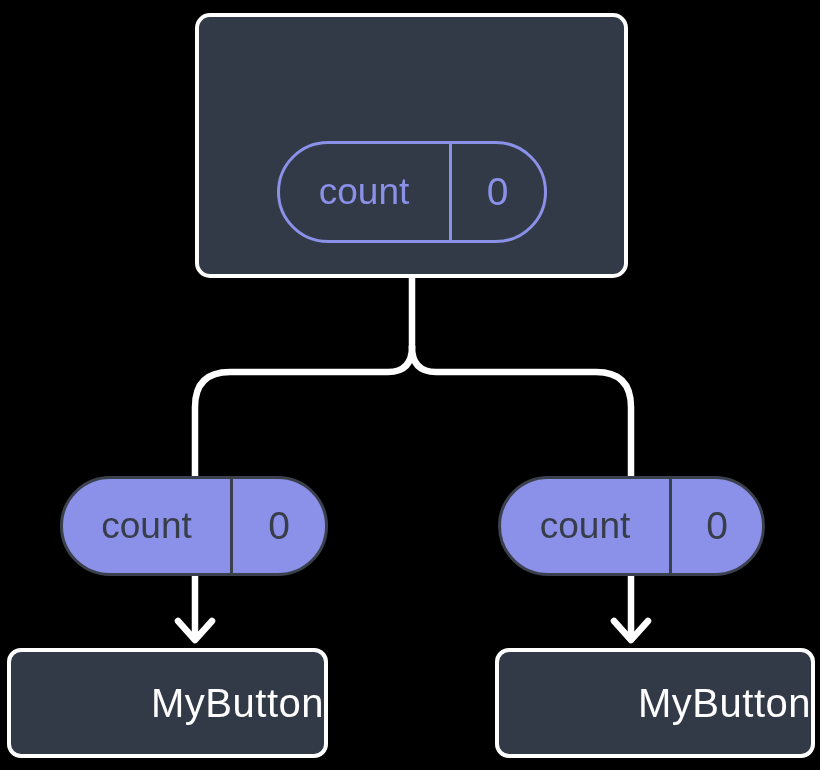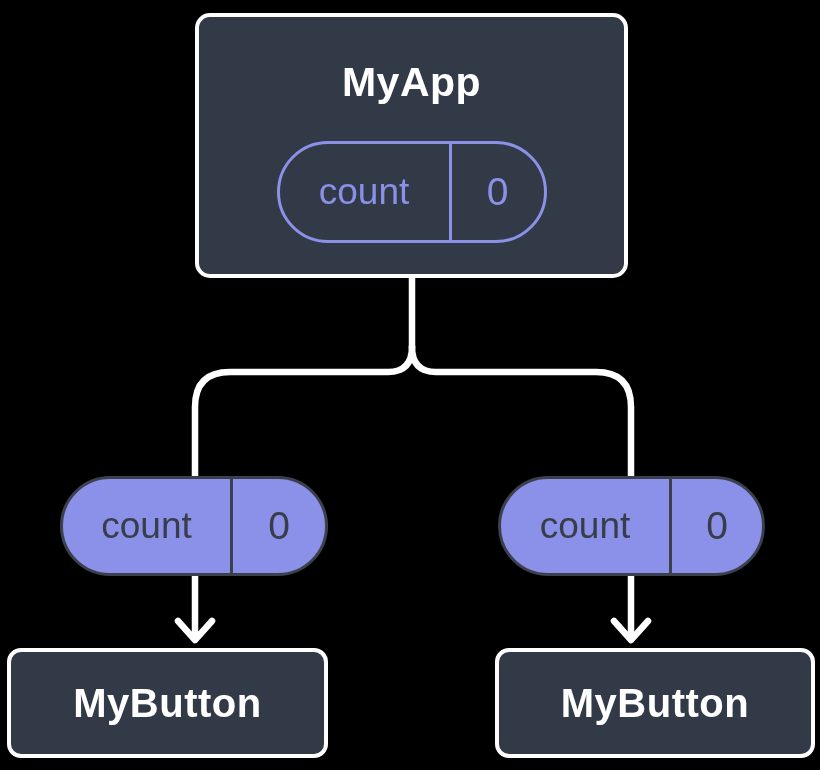--- a/index.html
+++ b/index.html
@@ -100,45 +100,44 @@
     border-right: 3px solid var(--pill_dark_border);
     font-size: 37px;
   }
   .pill-solid .pill-section-value { font-size: 39px; }
   .pill-left-child  { left: 60px;  top: 463px; }
   .pill-right-child { left: 498px; top: 463px; width: 267px; }
   .pill-right-child .pill-section-label { flex-basis: 171px; }
   .child-box {
     display: flex;
     align-items: center;
-    justify-content: center;
+    justify-content: flex-end;
     border-radius: 14px;
     color: #ffffff;
     font-size: 40px;
-    font-weight: 700;
+    font-weight: 400;
     letter-spacing: 0.5px;
   }
   .child-box-left  { left: 7px;   top: 648px; width: 321px; height: 110px; }
   .child-box-right { left: 495px; top: 648px; width: 320px; height: 110px; }
 </style>
 </head>
 <body>
 
 <div class="canvas">
 
   <svg class="connectors" width="820" height="770" viewBox="0 0 820 770" aria-hidden="true">
     <path d="M412 278 L412 347"></path>
     <path d="M412 347 Q412 372 388 372 L230 372 Q195 372 195 407 L195 638"></path>
     <path d="M412 347 Q412 372 436 372 L596 372 Q631 372 631 407 L631 638"></path>
     <path d="M178 621 L195 640 L212 621"></path>
     <path d="M614 621 L631 640 L648 621"></path>
   </svg>
 
   <div class="component-box root-box">
-    <div class="root-title">MyApp</div>
     <div class="pill pill-outline">
       <div class="pill-section-label">count</div>
       <div class="pill-section-value">0</div>
     </div>
   </div>
 
   <div class="pill pill-solid pill-left-child">
     <div class="pill-section-label">count</div>
     <div class="pill-section-value">0</div>
   </div>

